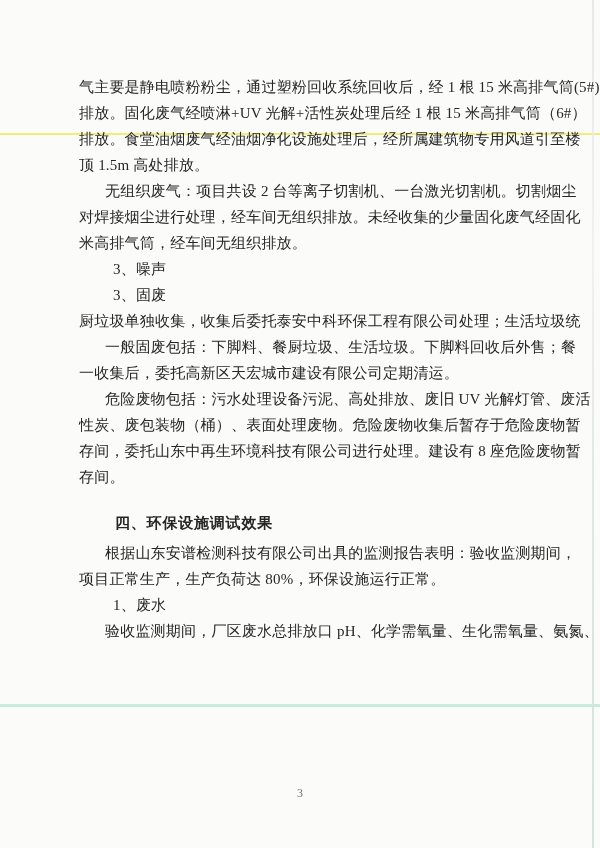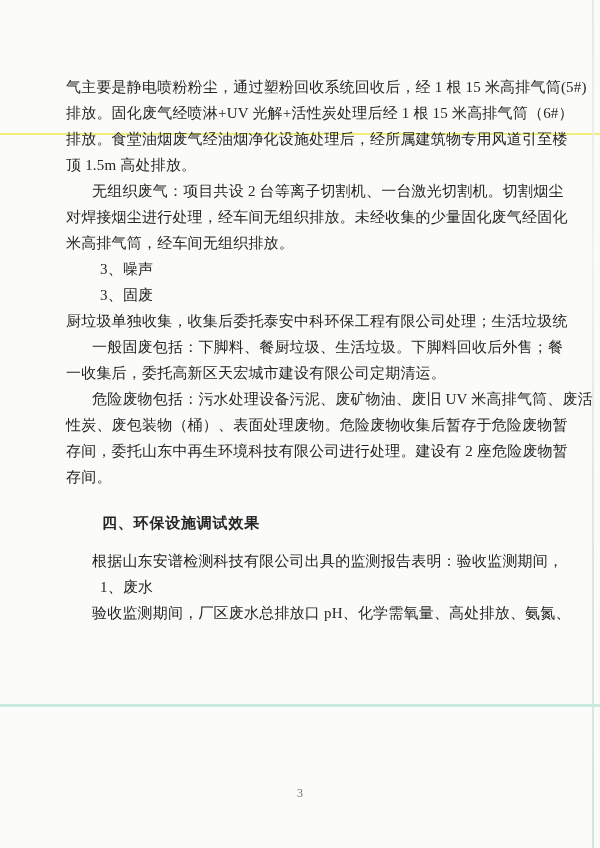--- a/index.html
+++ b/index.html
@@ -30,35 +30,35 @@
   }
   .scan-edge {
     position: absolute; top: 0; bottom: 0; left: 592px;
     width: 2px;
     background: linear-gradient(180deg,
       #e3e7e5 0%, #eef1ef 30%, #dfe6e2 55%, #d4e4de 75%, #cfe3dc 100%);
     opacity: 0.9;
   }
   .content {
     position: absolute;
-    left: 66px; top: 74px;
+    left: 79px; top: 74px;
     width: 470px;
     font-size: 15px;
   }
   .ln {
     height: 26px; line-height: 26px;
     white-space: nowrap;
     letter-spacing: 0.2px;
   }
   .ind  { padding-left: 26px; }   
   .ind2 { padding-left: 34px; }   
   .heading {
     padding-left: 36px;
     font-weight: bold;
-    margin-top: 20px; margin-bottom: 12px;
+    margin-top: 20px; margin-bottom: 4px;
     letter-spacing: 0.8px;
   }
   .page-number {
     position: absolute;
     left: 0; right: 0; top: 786px;
     text-align: center;
     font-size: 12px;
     color: #6f6f6f;
   }
 </style>
@@ -77,25 +77,26 @@
     <div class="ln">排放。食堂油烟废气经油烟净化设施处理后，经所属建筑物专用风道引至楼</div>
     <div class="ln">顶 1.5m 高处排放。</div>
     <div class="ln ind">无组织废气：项目共设 2 台等离子切割机、一台激光切割机。切割烟尘</div>
     <div class="ln">对焊接烟尘进行处理，经车间无组织排放。未经收集的少量固化废气经固化</div>
     <div class="ln">米高排气筒，经车间无组织排放。</div>
     <div class="ln ind2">3、噪声</div>
     <div class="ln ind2">3、固废</div>
     <div class="ln">厨垃圾单独收集，收集后委托泰安中科环保工程有限公司处理；生活垃圾统</div>
     <div class="ln ind">一般固废包括：下脚料、餐厨垃圾、生活垃圾。下脚料回收后外售；餐</div>
     <div class="ln">一收集后，委托高新区天宏城市建设有限公司定期清运。</div>
-    <div class="ln ind">危险废物包括：污水处理设备污泥、废矿物油、废旧 UV 米高排气筒、废活</div>
+    <div class="ln ind">危险废物包括：污水处理设备污泥、高处排放、废旧 UV 光解灯管、废活</div>
     <div class="ln">性炭、废包装物（桶）、表面处理废物。危险废物收集后暂存于危险废物暂</div>
-    <div class="ln">存间，委托山东中再生环境科技有限公司进行处理。建设有 2 座危险废物暂</div>
+    <div class="ln">存间，委托山东中再生环境科技有限公司进行处理。建设有 8 座危险废物暂</div>
     <div class="ln">存间。</div>
     <div class="ln heading">四、环保设施调试效果</div>
     <div class="ln ind">根据山东安谱检测科技有限公司出具的监测报告表明：验收监测期间，</div>
+    <div class="ln">项目正常生产，生产负荷达 80%，环保设施运行正常。</div>
     <div class="ln ind2">1、废水</div>
-    <div class="ln ind">验收监测期间，厂区废水总排放口 pH、化学需氧量、高处排放、氨氮、</div>
+    <div class="ln ind">验收监测期间，厂区废水总排放口 pH、化学需氧量、生化需氧量、氨氮、</div>
   </div>
 
   <div class="page-number">3</div>
 
 </div>
 
 </body></html>

